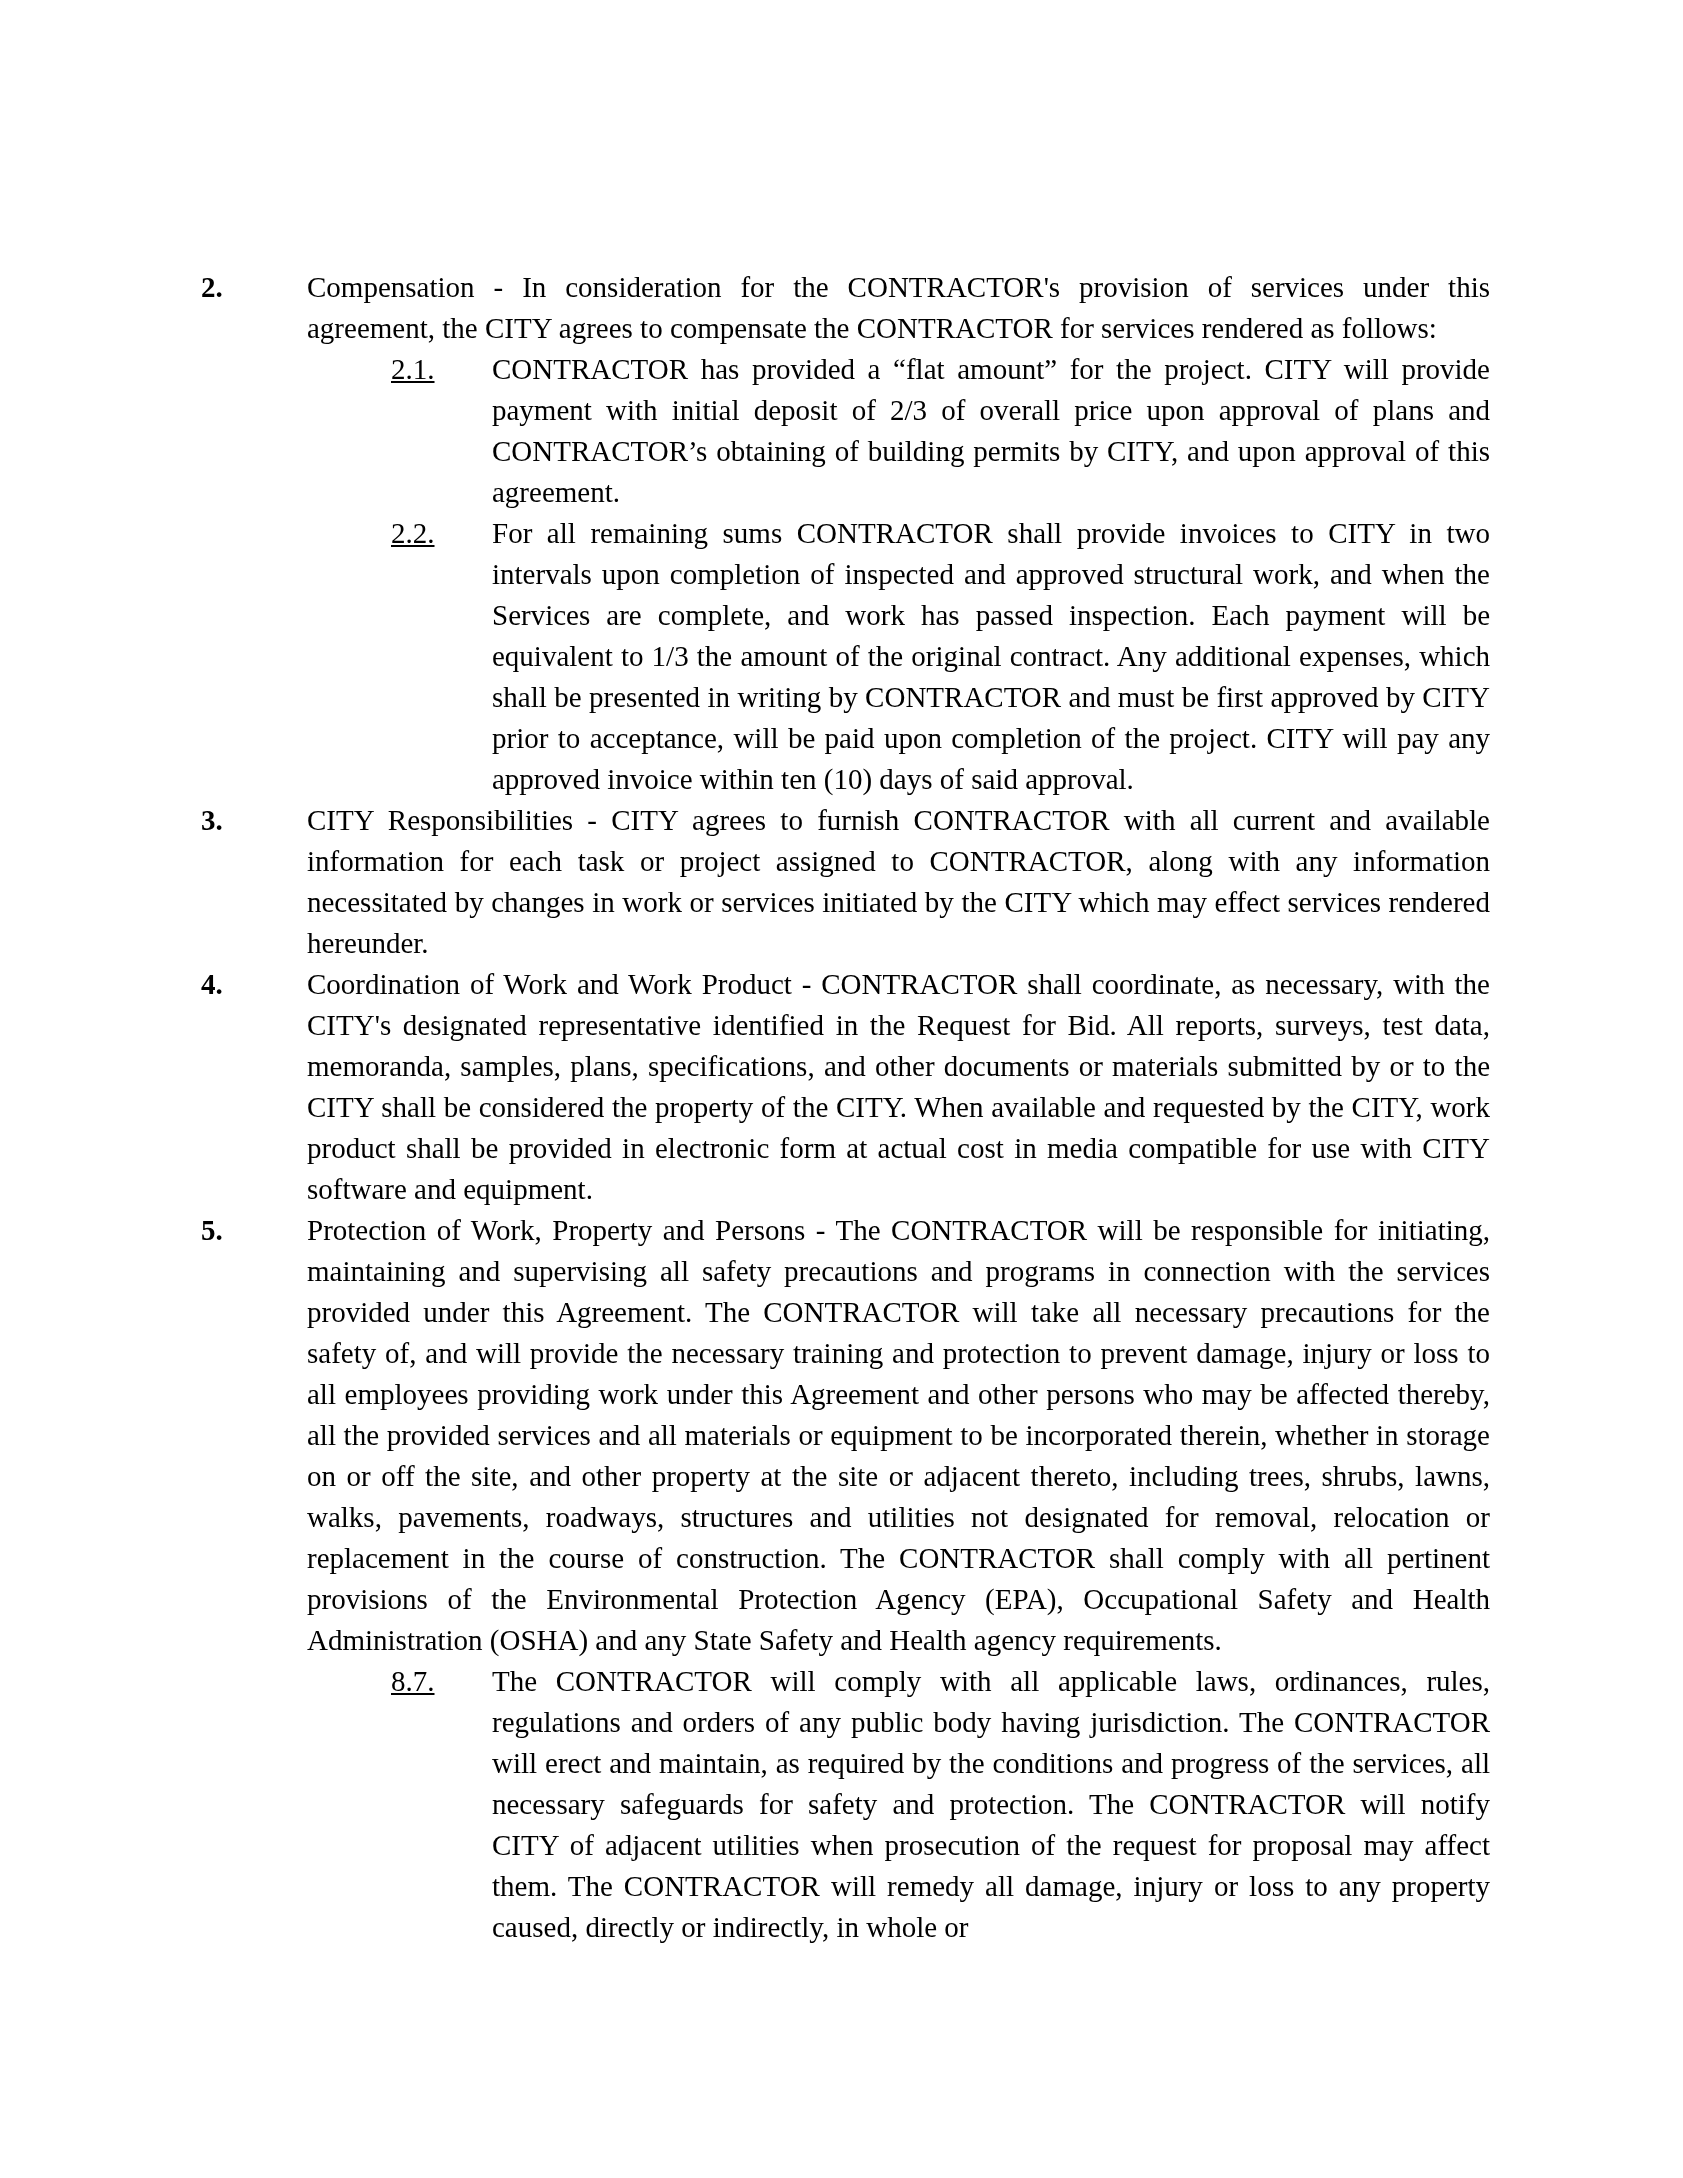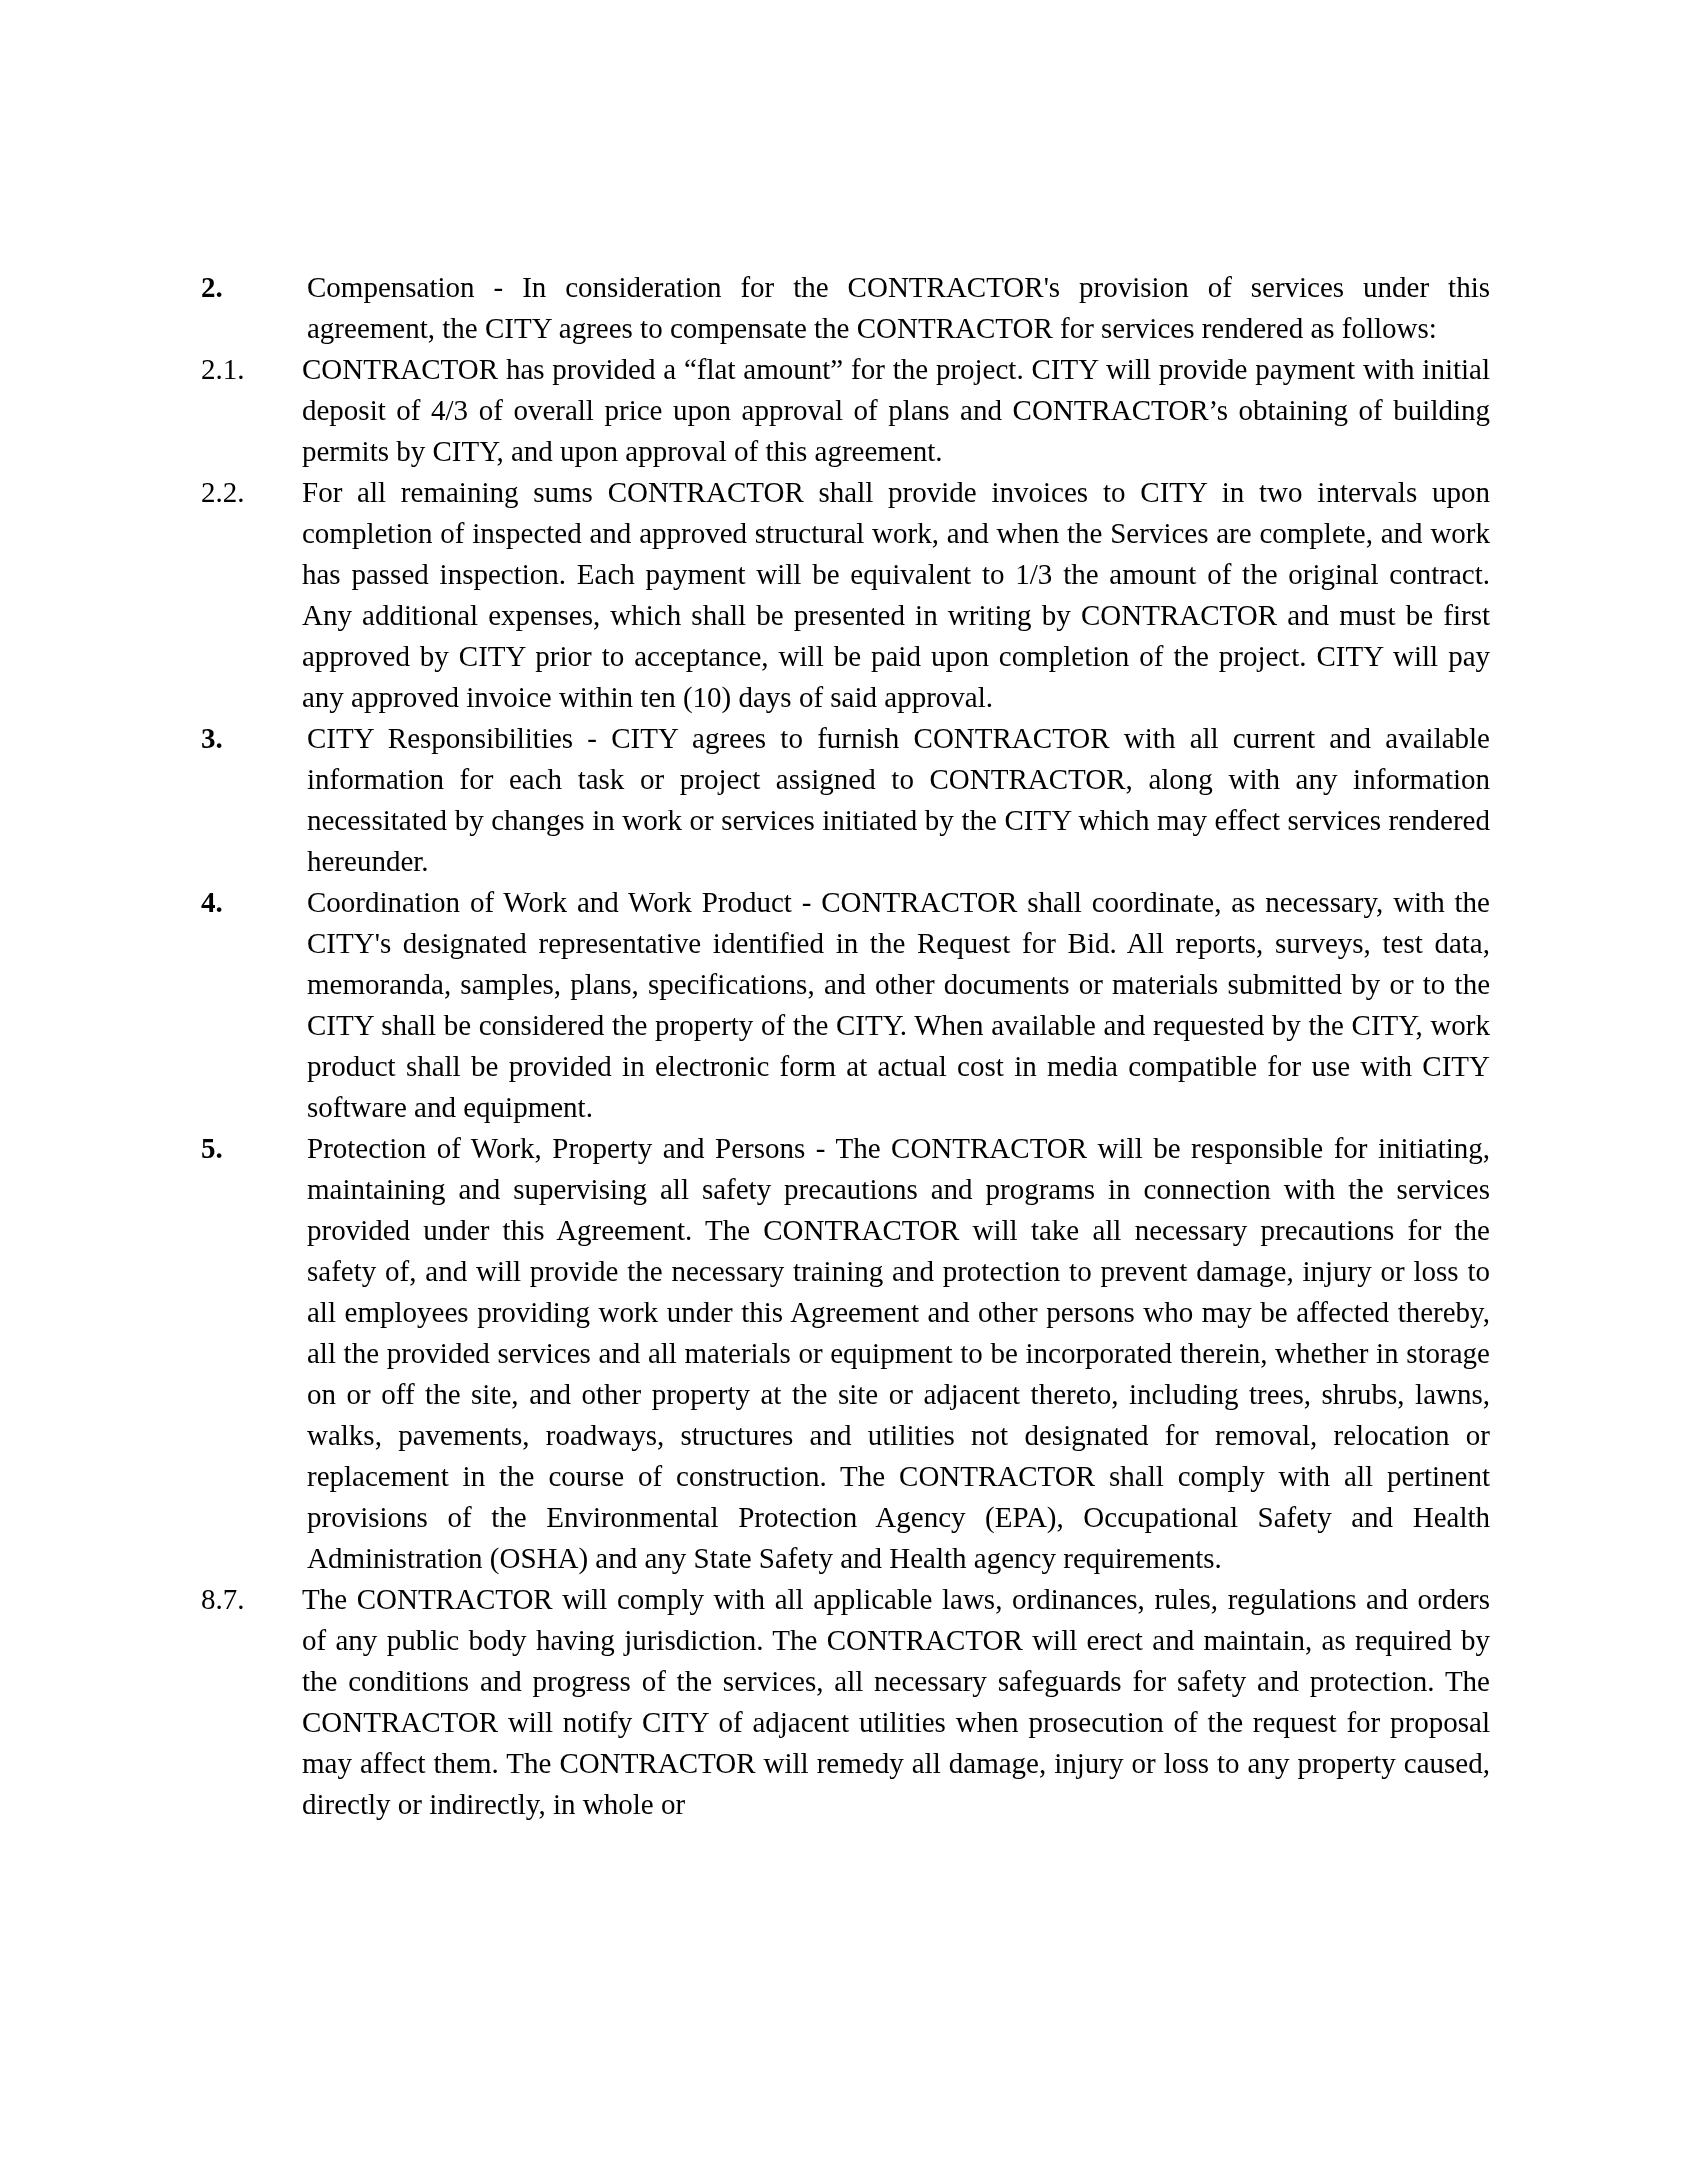--- a/index.html
+++ b/index.html
@@ -28,43 +28,45 @@
     align-items: flex-start;
   }
   .row .num {
     flex: none;
   }
   .row.level1 .num {
     width: 106px;
     font-weight: bold;
   }
   .row.level2 .num {
+    margin-left: 190px;
     width: 101px;
     font-weight: normal;
+    text-decoration: underline;
   }
   .row .txt {
     flex: 1 1 auto;
     text-align: justify;
   }
   .row .txt .heading {
     font-weight: normal;
   }
 </style>
 </head>
 <body>
 
 <div class="doc-page">
   <div class="row level1">
     <div class="num">2.</div>
     <div class="txt"><span class="heading">Compensation - </span><span class="body">In consideration for the CONTRACTOR's provision of services under this agreement, the CITY agrees to compensate the CONTRACTOR for services rendered as follows:</span></div>
   </div>
 
   <div class="row level2">
     <div class="num">2.1.</div>
-    <div class="txt"><span class="heading"></span><span class="body">CONTRACTOR has provided a “flat amount” for the project. CITY will provide payment with initial deposit of 4/3 of overall price upon approval of plans and CONTRACTOR’s obtaining of building permits by CITY, and upon approval of this agreement.</span></div>
+    <div class="txt"><span class="heading"></span><span class="body">CONTRACTOR has provided a “flat amount” for the project. CITY will provide payment with initial deposit of 2/3 of overall price upon approval of plans and CONTRACTOR’s obtaining of building permits by CITY, and upon approval of this agreement.</span></div>
   </div>
 
   <div class="row level2">
     <div class="num">2.2.</div>
     <div class="txt"><span class="heading"></span><span class="body">For all remaining sums CONTRACTOR shall provide invoices to CITY in two intervals upon completion of inspected and approved structural work, and when the Services are complete, and work has passed inspection. Each payment will be equivalent to 1/3 the amount of the original contract. Any additional expenses, which shall be presented in writing by CONTRACTOR and must be first approved by CITY prior to acceptance, will be paid upon completion of the project. CITY will pay any approved invoice within ten (10) days of said approval.</span></div>
   </div>
 
   <div class="row level1">
     <div class="num">3.</div>
     <div class="txt"><span class="heading">CITY Responsibilities - </span><span class="body">CITY agrees to furnish CONTRACTOR with all current and available information for each task or project assigned to CONTRACTOR, along with any information necessitated by changes in work or services initiated by the CITY which may effect services rendered hereunder.</span></div>

